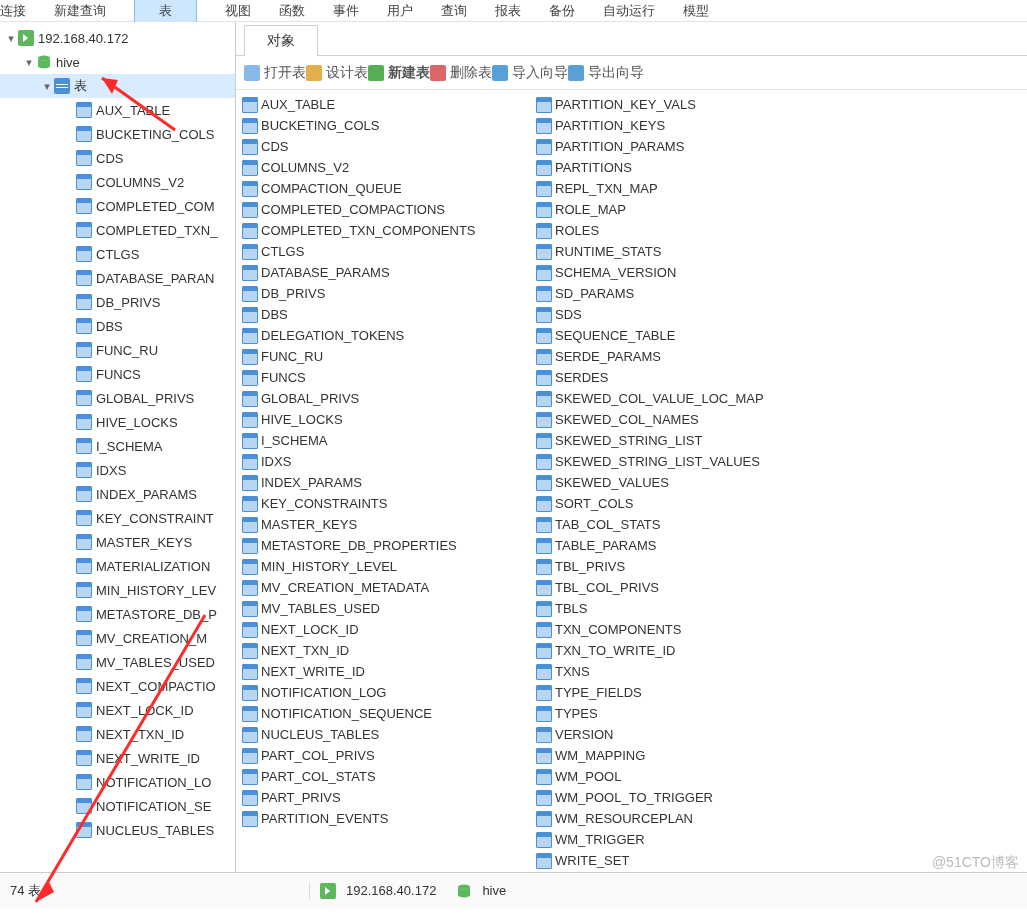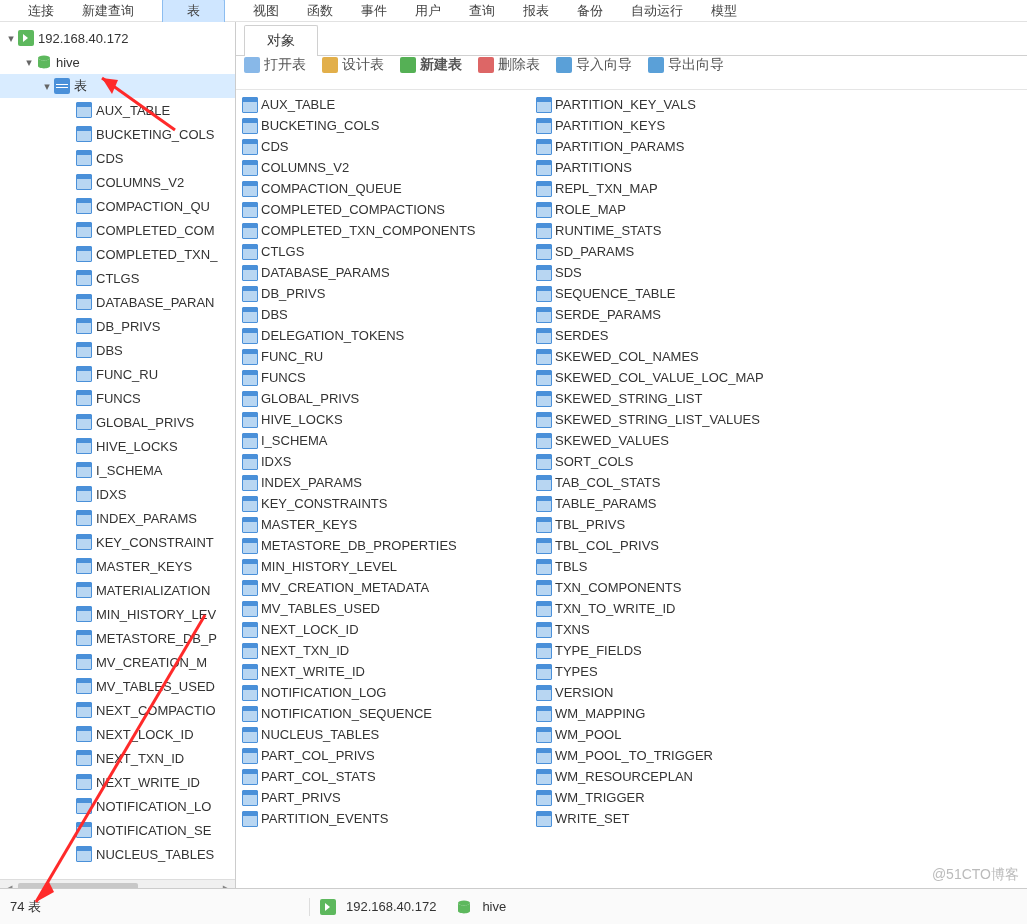--- a/index.html
+++ b/index.html
@@ -13,21 +13,20 @@
     overflow: hidden;
     position: relative;
   }
 
   
   .top-menu {
     height: 22px;
     display: flex;
     align-items: center;
     gap: 28px;
-    padding-left: 28px;
     font-size: 13px;
     color: #444;
     border-bottom: 1px solid #e2e2e2;
     white-space: nowrap;
   }
   .top-menu div { cursor: default; }
   .top-menu .active-tab {
     background: #cfe6ff;
     padding: 2px 24px;
     border: 1px solid #8cbdf0;
@@ -131,22 +130,21 @@
     background:#fff;
     border-radius:2px 2px 0 0;
     font-size:14px;
     color:#333;
     position:relative;
     top:1px;
   }
   .toolbar{
     height:34px;
     display:flex;
-    align-items:flex-start;
-    gap:16px;
+    align-items:center;
     padding:0 8px;
     border-bottom:1px solid #e5e5e5;
     color:#555;
     font-size:14px;
   }
   .tbtn{display:flex;align-items:center;gap:4px;cursor:default;}
   .tico{width:16px;height:16px;display:inline-block;border-radius:2px;}
   .tico-open{background:#88b8e8;}
   .tico-design{background:#e2af4a;}
   .tico-new{background:#55b055;}
@@ -171,40 +169,40 @@
     align-items:center;
     height:21px;
     white-space:nowrap;
     cursor:default;
   }
   .li .ico{margin-right:3px;}
 
   
   .status{
     position:absolute;
-    left:0;right:0;bottom:0;
+    left:0;right:0;bottom:16px;
     height:36px;
     border-top:1px solid #ccc;
     display:flex;
     align-items:center;
     font-size:13px;
     background:#fafafa;
   }
   .status .cell{padding:0 10px;display:flex;align-items:center;gap:6px;}
   .status .cell.left{width:310px;border-right:1px solid #ddd;}
 
   
   .arrow-anno{position:absolute;pointer-events:none;}
   .arrow-anno line{stroke:#ff2a2a;stroke-width:3;}
   .arrow-anno polygon{fill:#ff2a2a;}
 
   
   .watermark{
     position:absolute;
-    right:8px;bottom:40px;
+    right:8px;bottom:52px;
     color:#bbb;font-size:14px;
     pointer-events:none;
   }
 </style>
 </head>
 <body>
 
 <div class="top-menu" id="top-menu">
     <div>连接</div>
     <div>新建查询</div>
@@ -259,25 +257,20 @@
           </div>
           <div class="tree-row">
             <span class="spacer3"></span>
             <span class="ico ico-tbl"></span>
             <span>CDS</span>
           </div>
           <div class="tree-row">
             <span class="spacer3"></span>
             <span class="ico ico-tbl"></span>
             <span>COLUMNS_V2</span>
-          </div>
-          <div class="tree-row">
-            <span class="spacer3"></span>
-            <span class="ico ico-tbl"></span>
-            <span>COMPACTION_QU</span>
           </div>
           <div class="tree-row">
             <span class="spacer3"></span>
             <span class="ico ico-tbl"></span>
             <span>COMPLETED_COM</span>
           </div>
           <div class="tree-row">
             <span class="spacer3"></span>
             <span class="ico ico-tbl"></span>
             <span>COMPLETED_TXN_</span>
@@ -611,49 +604,57 @@
             <div class="li">
               <span class="ico ico-tbl"></span>
               <span>REPL_TXN_MAP</span>
             </div>
             <div class="li">
               <span class="ico ico-tbl"></span>
               <span>ROLE_MAP</span>
             </div>
             <div class="li">
               <span class="ico ico-tbl"></span>
+              <span>ROLES</span>
+            </div>
+            <div class="li">
+              <span class="ico ico-tbl"></span>
               <span>RUNTIME_STATS</span>
             </div>
             <div class="li">
               <span class="ico ico-tbl"></span>
+              <span>SCHEMA_VERSION</span>
+            </div>
+            <div class="li">
+              <span class="ico ico-tbl"></span>
               <span>SD_PARAMS</span>
             </div>
             <div class="li">
               <span class="ico ico-tbl"></span>
               <span>SDS</span>
             </div>
             <div class="li">
               <span class="ico ico-tbl"></span>
               <span>SEQUENCE_TABLE</span>
             </div>
             <div class="li">
               <span class="ico ico-tbl"></span>
               <span>SERDE_PARAMS</span>
             </div>
             <div class="li">
               <span class="ico ico-tbl"></span>
               <span>SERDES</span>
             </div>
             <div class="li">
               <span class="ico ico-tbl"></span>
+              <span>SKEWED_COL_VALUE_LOC_MAP</span>
+            </div>
+            <div class="li">
+              <span class="ico ico-tbl"></span>
               <span>SKEWED_COL_NAMES</span>
-            </div>
-            <div class="li">
-              <span class="ico ico-tbl"></span>
-              <span>SKEWED_COL_VALUE_LOC_MAP</span>
             </div>
             <div class="li">
               <span class="ico ico-tbl"></span>
               <span>SKEWED_STRING_LIST</span>
             </div>
             <div class="li">
               <span class="ico ico-tbl"></span>
               <span>SKEWED_STRING_LIST_VALUES</span>
             </div>
             <div class="li">

